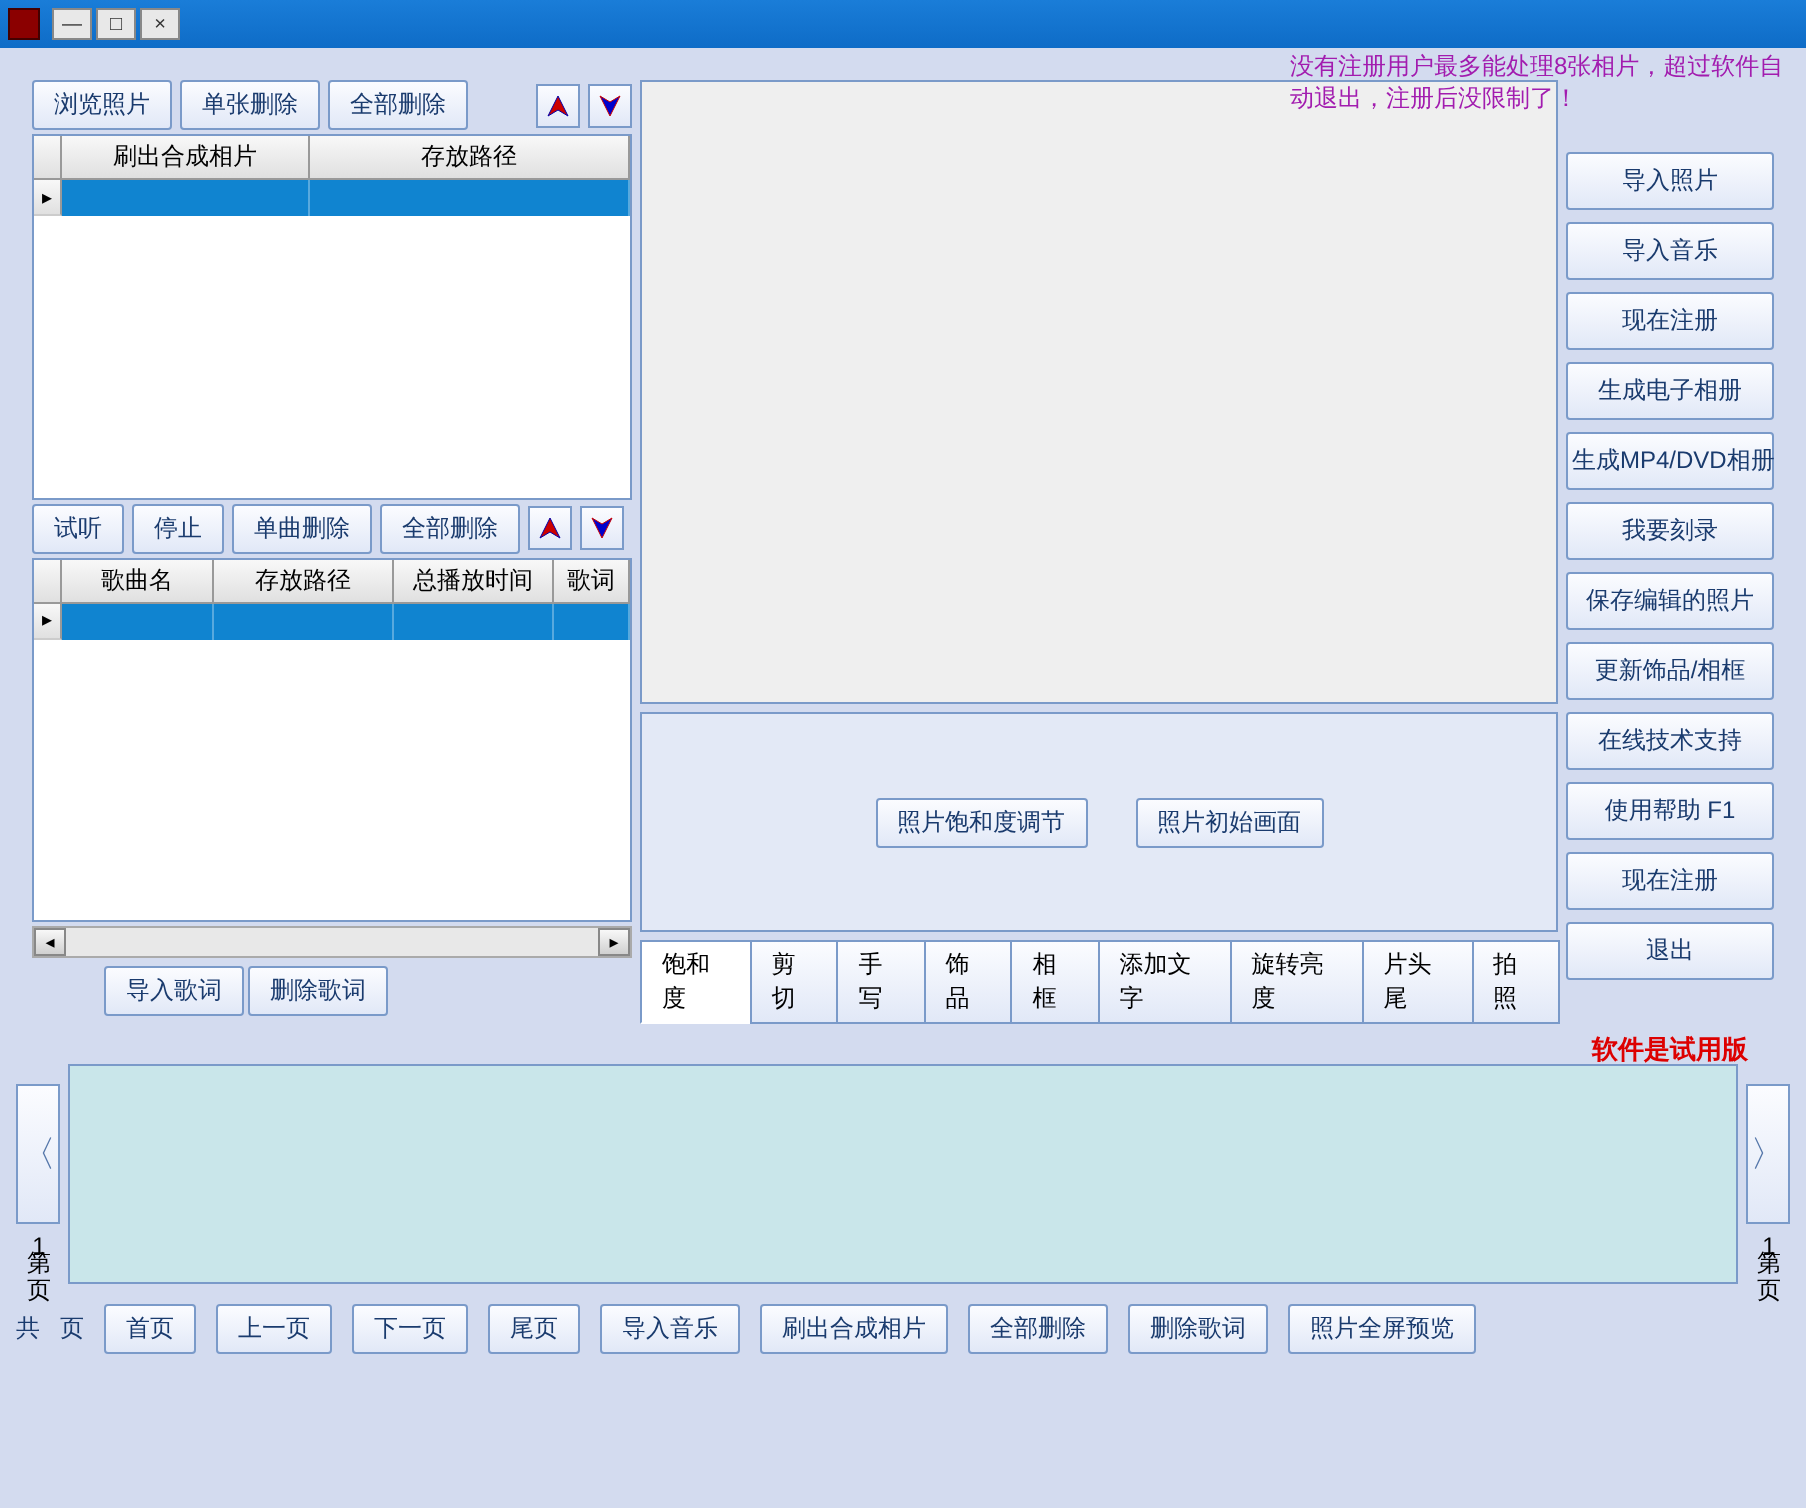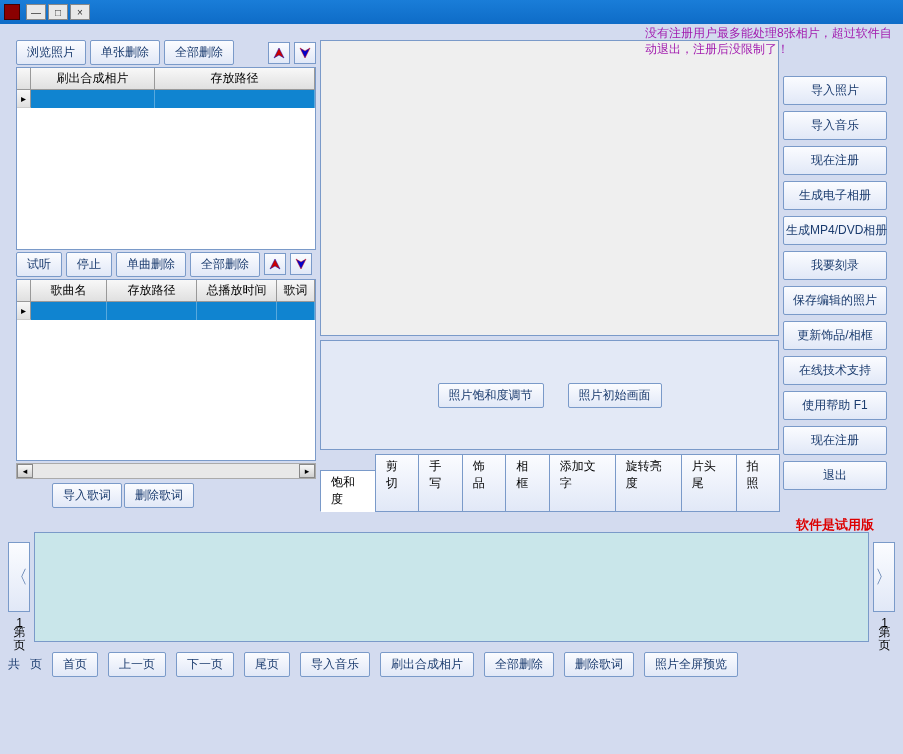--- a/index.html
+++ b/index.html
@@ -35,21 +35,21 @@
 
 .hscroll { height: 16px; background: #e8e8e8; border: 1px solid #aaa; display: flex; align-items: center; }
 .hscroll .sb-btn { width: 16px; height: 14px; background: linear-gradient(#f8f8f8,#d0d0d0); border: 1px solid #888; display: flex; align-items: center; justify-content: center; font-size: 9px; cursor: pointer; }
 .hscroll .track { flex: 1; }
 
 .center-col { flex: 1; display: flex; flex-direction: column; gap: 4px; }
 .preview { flex: 1; background: #efefef; border: 1px solid #7a9ac9; }
 .adjust-panel { height: 110px; background: #e3e9f6; border: 1px solid #7a9ac9; display: flex; align-items: center; justify-content: center; gap: 24px; }
 .tab-row { display: flex; background: #d3dbef; }
 .tab { padding: 3px 10px; border: 1px solid #7a9ac9; background: linear-gradient(#fbfcff,#e1e8f7); cursor: pointer; margin-right: -1px; font-size: 12px; }
-.tab.active { background: #fff; border-bottom-color: #fff; margin-top: 16px; }
+.tab.active { background: #fff; border-bottom-color: #fff; }
 
 .right-col { width: 104px; display: flex; flex-direction: column; gap: 6px; padding-top: 36px; }
 .right-col .btn { width: 100%; text-align: center; padding: 5px 2px; }
 .trial-label { color: #d00; font-weight: bold; text-align: center; margin-top: 20px; font-size: 13px; }
 
 .notice { position: absolute; right: 8px; top: 26px; color: #a21caf; font-size: 12px; text-align: left; width: 250px; line-height: 1.3; }
 
 .film-section { padding: 4px 8px; background: #d3dbef; }
 .film-row { display: flex; align-items: center; gap: 4px; }
 .nav-arrow { width: 22px; height: 70px; background: linear-gradient(#fbfcff,#e1e8f7); border: 1px solid #7a9ac9; display: flex; align-items: center; justify-content: center; cursor: pointer; font-size: 18px; color: #5577aa; }

